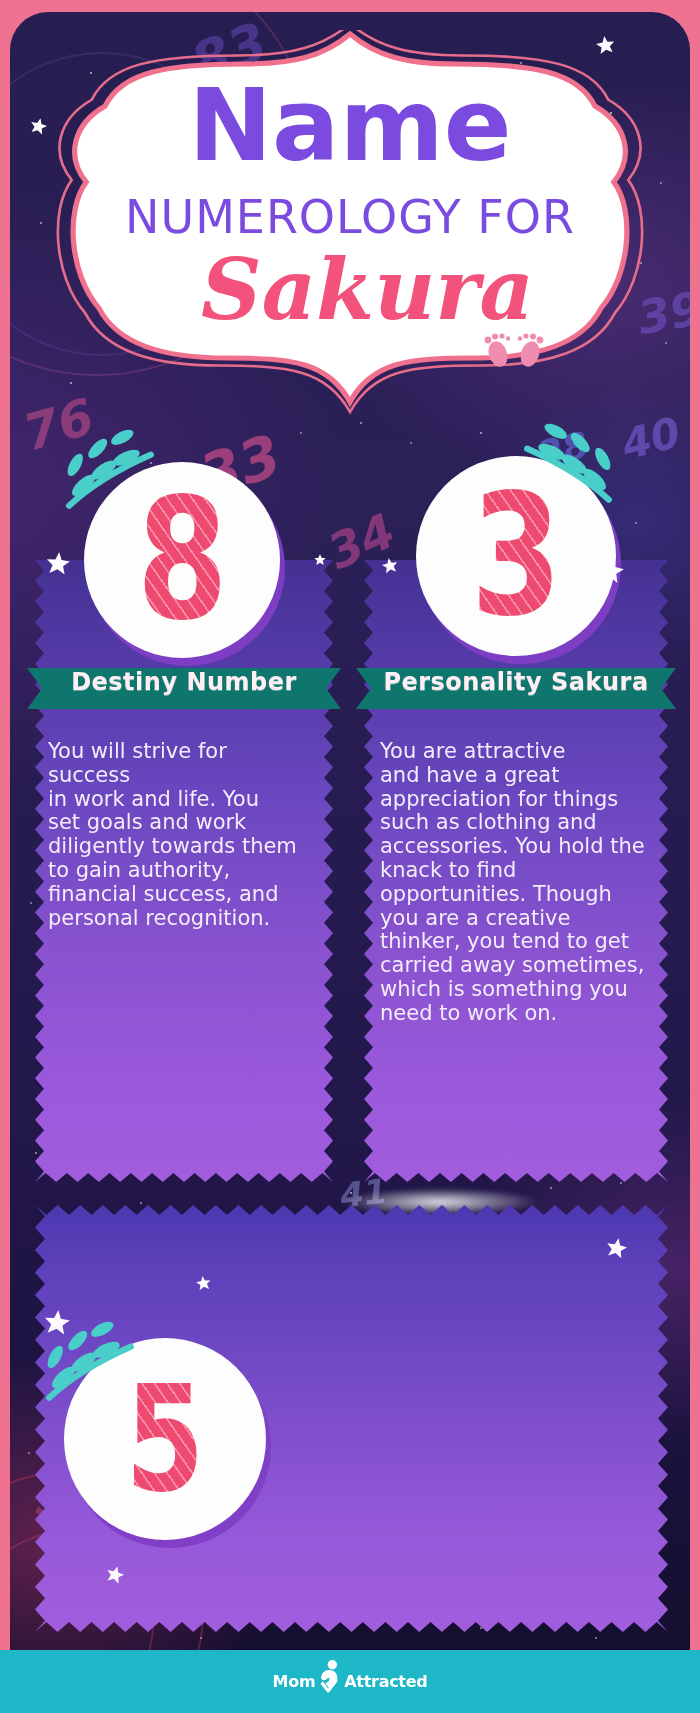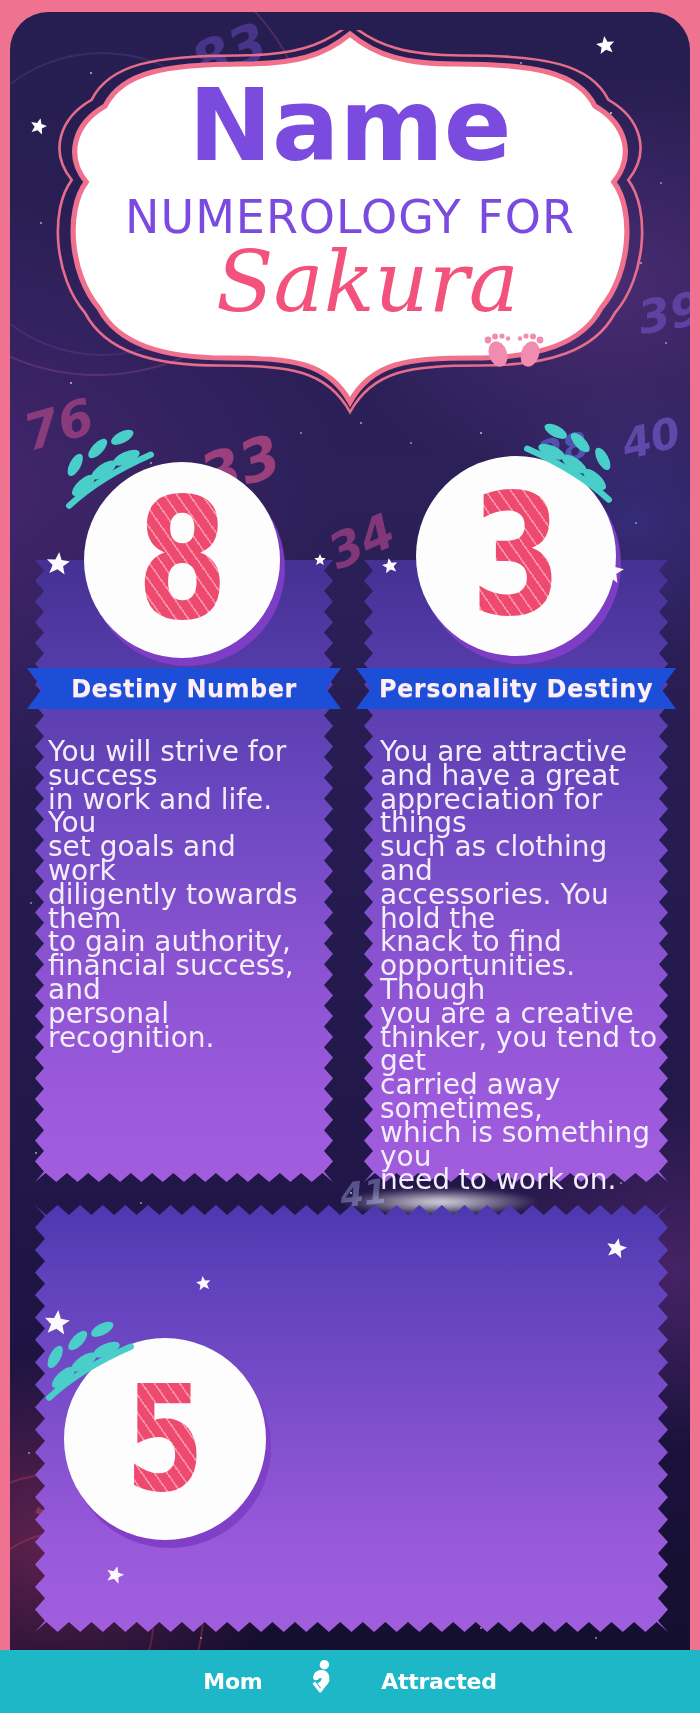--- a/index.html
+++ b/index.html
@@ -54,22 +54,22 @@
   .n8{left:28px;top:1468px;font-size:44px;color:#d55f95;opacity:.35;transform:rotate(12deg);}
   .flare{position:absolute;left:330px;top:1176px;width:200px;height:28px;border-radius:50%;
     background:radial-gradient(closest-side,rgba(255,255,255,.85),rgba(255,255,255,0));
     filter:blur(2px);}
   
   .frame-svg{position:absolute;left:40px;top:30px;width:620px;height:385px;}
   .h-line1{position:absolute;left:0;right:0;top:76px;text-align:center;
     font-size:100px;font-weight:bold;color:#7b4be0;line-height:1;}
   .h-line2{position:absolute;left:0;right:0;top:194px;text-align:center;
     font-size:46px;font-weight:normal;color:#7b4be0;line-height:1;letter-spacing:1px;}
-  .h-line3{position:absolute;left:0;right:0;top:236px;text-align:center;
-    font-family:"DejaVu Serif",serif;font-style:italic;font-weight:normal;
+  .h-line3{position:absolute;left:0;right:0;top:244px;text-align:center;
+    font-family:"DejaVu Serif",serif;font-style:italic;font-weight:bold;
     font-size:84px;color:#f2527b;line-height:1.1;margin-left:35px;}
   .feet{position:absolute;left:482px;top:328px;width:64px;height:42px;}
   
   .circle{position:absolute;border-radius:50%;background:#fdfdfe;
     box-shadow:5px 8px 0 rgba(128,62,198,.95);display:flex;align-items:center;justify-content:center;}
   .c-destiny{left:84px;top:462px;width:196px;height:196px;}
   .c-personality{left:416px;top:456px;width:200px;height:200px;}
   .c-soul{left:64px;top:1338px;width:202px;height:202px;}
   .big-num{font-weight:bold;color:#ef4d71;line-height:1;transform:scaleX(.78);
     background:repeating-linear-gradient(48deg,#ee4a70 0 5px,#f98fa5 5px 7px,#ee4a70 7px 12px);}
@@ -83,51 +83,51 @@
   .leaf-soul{left:38px;top:1316px;width:104px;height:92px;}
   
   .card-bg{position:absolute;}
   .cb-destiny{left:35px;top:560px;width:298px;height:622px;
     background:linear-gradient(180deg,#443192 0%,#4e37a0 10%,#6a47c0 38%,#8852cf 62%,#9b59db 86%,#a15dde 100%);}
   .cb-personality{left:364px;top:560px;width:304px;height:622px;
     background:linear-gradient(180deg,#443192 0%,#4e37a0 10%,#6a47c0 38%,#8852cf 62%,#9b59db 86%,#a15dde 100%);}
   .cb-soul{left:35px;top:1205px;width:633px;height:427px;
     background:linear-gradient(180deg,#4c38b0 0%,#5e41bb 16%,#7e4ecb 50%,#985ada 80%,#a05edd 100%);}
   .ribbon{position:absolute;background:#f3literal;}
-  .ribbon{position:absolute;height:41px;background:#1d4ed8;display:flex;align-items:center;justify-content:center;
+  .ribbon{position:absolute;height:41px;background:#0f766e;display:flex;align-items:flex-start;justify-content:center;
     clip-path:polygon(0 0,100% 0,calc(100% - 15px) 50%,100% 100%,0 100%,15px 50%);}
   .rb-destiny{left:27px;top:668px;width:314px;}
   .rb-personality{left:356px;top:668px;width:320px;}
   .rb-soul{left:267px;top:1250px;width:320px;height:45px;}
   .ribbon-label{font-size:24px;font-weight:bold;color:#ffeff4;letter-spacing:.5px;
     text-shadow:0 1px 0 rgba(255,255,255,.35);}
   .rb-soul .ribbon-label{font-size:25px;}
   .card-text{position:absolute;color:#f3ecfa;white-space:pre-line;
-    font-size:28px;line-height:23.8px;}
+    font-size:21px;line-height:23.8px;}
   .ct-destiny{left:48px;top:740px;width:260px;}
   .ct-personality{left:380px;top:740px;width:280px;}
   .ct-soul{left:290px;top:1312px;width:360px;font-size:23px;line-height:29px;}
   
   .star{position:absolute;background:#fdfbff;
     clip-path:polygon(50% 0%,63% 32%,98% 35%,72% 57%,82% 91%,50% 72%,18% 91%,28% 57%,2% 35%,37% 32%);}
   .s1{left:30px;top:118px;width:17px;height:17px;transform:rotate(14deg);}
   .s2{left:596px;top:36px;width:19px;height:19px;transform:rotate(-8deg);}
   .s3{left:46px;top:552px;width:24px;height:24px;transform:rotate(6deg);}
   .s4{left:244px;top:552px;width:14px;height:14px;transform:rotate(18deg);}
   .s5{left:314px;top:554px;width:12px;height:12px;}
   .s6{left:382px;top:558px;width:16px;height:16px;transform:rotate(-10deg);}
   .s7{left:598px;top:558px;width:26px;height:26px;transform:rotate(10deg);}
   .s8{left:606px;top:1238px;width:21px;height:21px;transform:rotate(12deg);}
   .s9{left:196px;top:1276px;width:15px;height:15px;transform:rotate(-8deg);}
   .s10{left:44px;top:1310px;width:26px;height:26px;transform:rotate(6deg);}
   .s11{left:106px;top:1566px;width:18px;height:18px;transform:rotate(16deg);}
   
   .footer{position:absolute;left:0;right:0;bottom:0;height:63px;background:#1db7c7;
     display:flex;align-items:center;justify-content:center;}
-  .brand{display:flex;align-items:center;color:#fff;font-weight:bold;font-size:22px;letter-spacing:-.3px;gap:45px;}
+  .brand{display:flex;align-items:center;color:#fff;font-weight:bold;font-size:16px;letter-spacing:-.3px;}
   .mj-icon{width:26px;height:34px;margin:-12px 1px 0 2px;}
 </style>
 </head>
 <body>
 
 <div id="canvas">
   <div class="bg">
     <div class="arc arc1"></div>
     <div class="arc arc2"></div>
     <div class="arc arc3"></div>
@@ -216,21 +216,21 @@
       <ellipse cx="16" cy="40" rx="12" ry="5.5" transform="rotate(-62 16 40)"></ellipse>
       <ellipse cx="38" cy="24" rx="12" ry="5.5" transform="rotate(-46 38 24)"></ellipse>
       <ellipse cx="62" cy="13" rx="12" ry="5.5" transform="rotate(-28 62 13)"></ellipse>
     </g>
   </svg>
 
   <div class="ribbon rb-destiny">
     <span class="ribbon-label">Destiny Number</span>
   </div>
   <div class="ribbon rb-personality">
-    <span class="ribbon-label">Personality Destiny</span>
+    <span class="ribbon-label">Personality Sakura</span>
   </div>
 
   <div class="card-text ct-destiny">You will strive for success
 in work and life. You
 set goals and work
 diligently towards them
 to gain authority,
 financial success, and
 personal recognition.</div>
   <div class="card-text ct-personality">You are attractive

